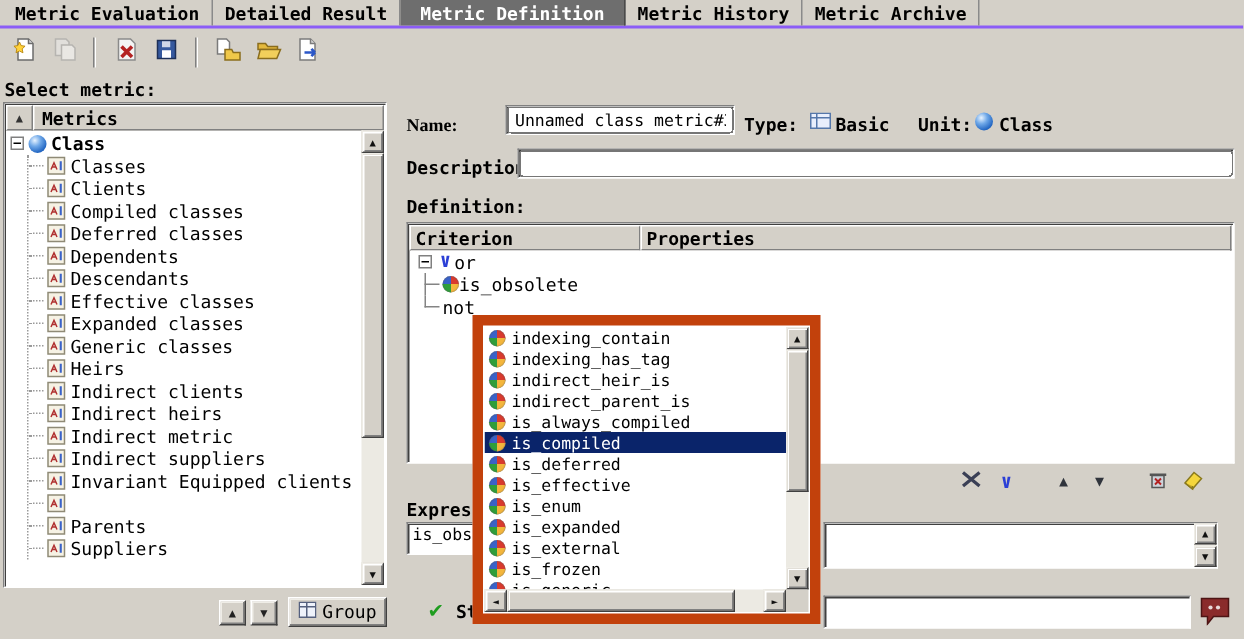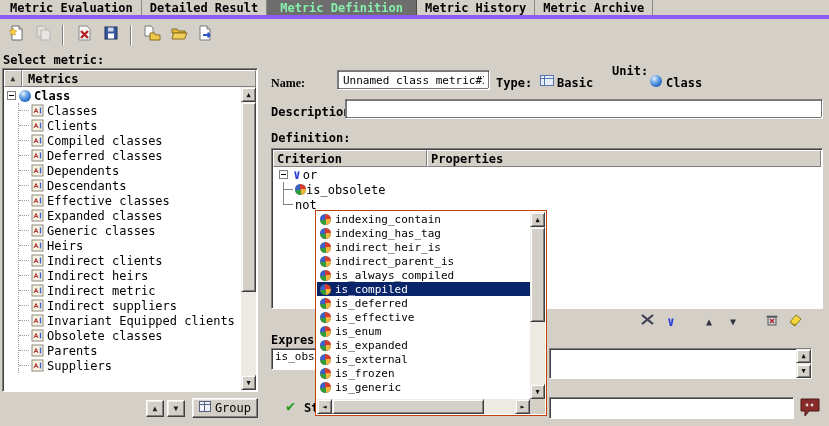--- a/index.html
+++ b/index.html
@@ -10,23 +10,23 @@
     font-size: 12px; color: #000; user-select: none;
   }
   .lbl { font-weight: bold; white-space: nowrap; }
   .abs { position: absolute; }
 
   
   .raised { background:#d4d0c8; border:1px solid; border-color:#ffffff #404040 #404040 #ffffff; box-shadow: inset -1px -1px 0 #808080, inset 1px 1px 0 #efede7; }
   .sunken { background:#fff; border:1px solid; border-color:#808080 #ffffff #ffffff #808080; box-shadow: inset 1px 1px 0 #404040; }
 
   
-  .tabbar { position:absolute; left:0; top:0; right:0; height:19px; display:flex; align-items:stretch; padding-left:2px; border-bottom:4px solid #8b5cf6; }
+  .tabbar { position:absolute; left:0; top:0; right:0; height:19px; display:flex; align-items:stretch; padding-left:2px; border-bottom:2px solid #8b5cf6; }
   .tab { display:flex; align-items:center; padding:0 8px; font-weight:bold; border-right:1px solid #8a8a8a; white-space:nowrap; cursor:default; }
-  .tab.active { background:#6e6e6e; color:#86efac; padding:0 13px; border-right-color:#4a4a4a; }
+  .tab.active { background:#6e6e6e; color:#ffffff; padding:0 13px; border-right-color:#4a4a4a; }
 
   
   .toolbar { position:absolute; left:2px; top:21px; height:27px; display:flex; align-items:center; }
   .tbtn { width:25px; height:25px; display:flex; align-items:center; justify-content:center; margin:0 1px; }
   .tbtn.disabled { opacity:.5; filter:grayscale(60%); }
   .tsep { width:0; height:20px; border-left:1px solid #808080; border-right:1px solid #fff; margin:0 6px; }
 
   
   .tree-panel { position:absolute; left:2px; top:68px; width:256px; height:324px; }
   .tree-header { position:absolute; left:1px; top:1px; right:1px; height:17px; display:flex; }
@@ -79,21 +79,21 @@
   
   .def-toolbar { position:absolute; left:636px; top:311px; display:flex; align-items:center; gap:2px; }
   .dbtn { width:22px; height:20px; display:flex; align-items:center; justify-content:center; }
   .dgap { width:12px; }
   .arrow-glyph { font-size:10px; color:#30343c; }
 
   
   .check { color:#1f9d1f; font-size:15px; font-weight:bold; }
 
   
-  .dropdown { position:absolute; left:315px; top:210px; width:232px; height:206px; background:#fff; border:1px solid #c2410c; z-index:20; }
+  .dropdown { position:absolute; left:315px; top:210px; width:232px; height:206px; background:#fff; border:7px solid #c2410c; z-index:20; }
   .dd-items { position:absolute; left:1px; top:1px; right:16px; bottom:16px; overflow:hidden; background:#fff; }
   .dd-row { height:14px; display:flex; align-items:center; gap:4px; padding-left:3px; font-size:11px; white-space:nowrap; }
   .dd-row.selected { background:#0a246a; }
   .dd-row.selected .dd-label { color:#fff; }
   .dd-vscroll { right:1px; top:1px; bottom:16px; width:15px; position:absolute; background:#eceae3; }
   .dd-hscroll { left:1px; bottom:1px; right:16px; height:15px; position:absolute; background:#eceae3; display:flex; }
   .dd-corner { position:absolute; right:1px; bottom:1px; width:15px; height:15px; background:#d4d0c8; }
 </style>
 </head>
 <body>
@@ -353,21 +353,20 @@
         </div>
           <div class="trow">
           <span class="tick"></span>
           <span class="mico">
               <svg width="13" height="13">
                 <rect x="1" y="1" width="11" height="11" fill="#f6f2e4" stroke="#8f8a76"></rect>
                 <path d="M3 9 l2 -4.5 2 4.5 M3.8 7.4 h2.4" stroke="#b03030" fill="none" stroke-width="1"></path>
                 <line x1="9.5" y1="3.5" x2="9.5" y2="9.5" stroke="#3a62c8" stroke-width="1.4"></line>
               </svg>
             </span>
-          <span class="txt">Obsolete classes</span>
         </div>
           <div class="trow">
           <span class="tick"></span>
           <span class="mico">
               <svg width="13" height="13">
                 <rect x="1" y="1" width="11" height="11" fill="#f6f2e4" stroke="#8f8a76"></rect>
                 <path d="M3 9 l2 -4.5 2 4.5 M3.8 7.4 h2.4" stroke="#b03030" fill="none" stroke-width="1"></path>
                 <line x1="9.5" y1="3.5" x2="9.5" y2="9.5" stroke="#3a62c8" stroke-width="1.4"></line>
               </svg>
             </span>
@@ -410,21 +409,21 @@
   <div class="abs sunken" style="left:337px; top:70px; width:153px; height:20px;">
     <input class="field" value="Unnamed class metric#3" style="">
   </div>
   <div class="abs lbl" style="left:496px; top:76px;">Type:</div>
   <span class="abs" style="left:540px; top:75px;"><svg width="14" height="11">
         <rect x="0.5" y="0.5" width="13" height="10" fill="#e8eefc" stroke="#5577aa"></rect>
         <line x1="0.5" y1="3.5" x2="13.5" y2="3.5" stroke="#5577aa"></line>
         <line x1="4.5" y1="0.5" x2="4.5" y2="10.5" stroke="#5577aa"></line>
       </svg></span>
   <div class="abs lbl" style="left:557px; top:76px;">Basic</div>
-  <div class="abs lbl" style="left:612px; top:64px;">Unit:</div>
+  <div class="abs lbl" style="left:612px; top:76px;">Unit:</div>
   <span class="abs sphere" style="left:650px; top:75px;"></span>
   <div class="abs lbl" style="left:666px; top:76px;">Class</div>
 
   <div class="abs lbl" style="left:271px; top:105px;">Description:</div>
   <div class="abs sunken" style="left:345px; top:99px; width:478px; height:20px;">
     <input class="field" value="" style="">
   </div>
 
   <div class="abs lbl" style="left:271px; top:131px;">Definition:</div>
   <div class="def-table sunken">

